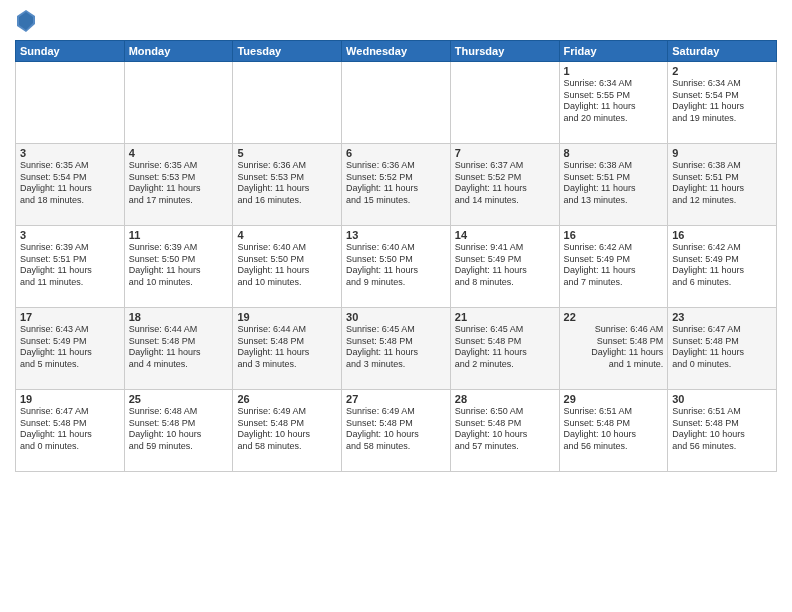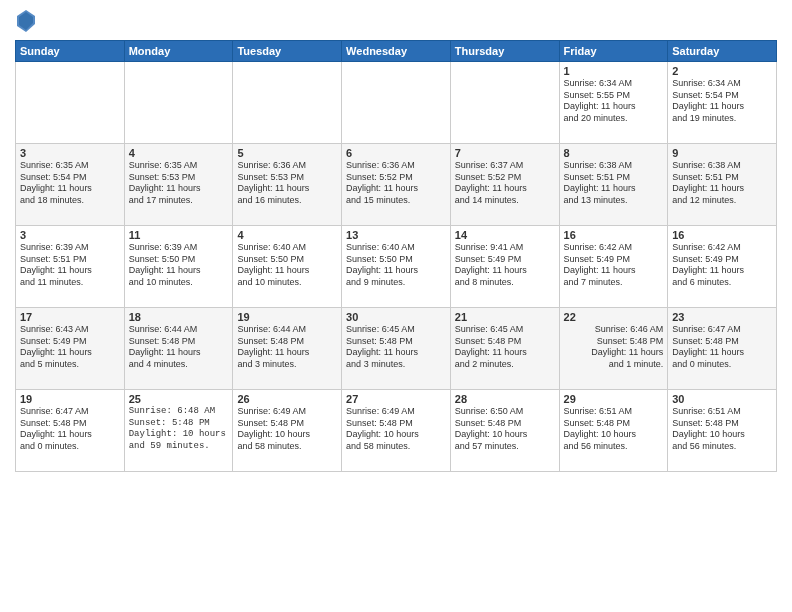--- a/index.html
+++ b/index.html
@@ -301,21 +301,21 @@
         <tr>
           <td>
             <span class="day-num">19</span>
             <div class="day-info" style="white-space: pre-line;">Sunrise: 6:47 AM
 Sunset: 5:48 PM
 Daylight: 11 hours
 and 0 minutes.</div>
           </td>
           <td>
             <span class="day-num">25</span>
-            <div class="day-info" style="white-space: pre-line; font-family: Liberation Mono, monospace;">Sunrise: 6:48 AM
+            <div class="day-info" style="white-space: pre-line;">Sunrise: 6:48 AM
 Sunset: 5:48 PM
 Daylight: 10 hours
 and 59 minutes.</div>
           </td>
           <td>
             <span class="day-num">26</span>
             <div class="day-info" style="white-space: pre-line;">Sunrise: 6:49 AM
 Sunset: 5:48 PM
 Daylight: 10 hours
 and 58 minutes.</div>

